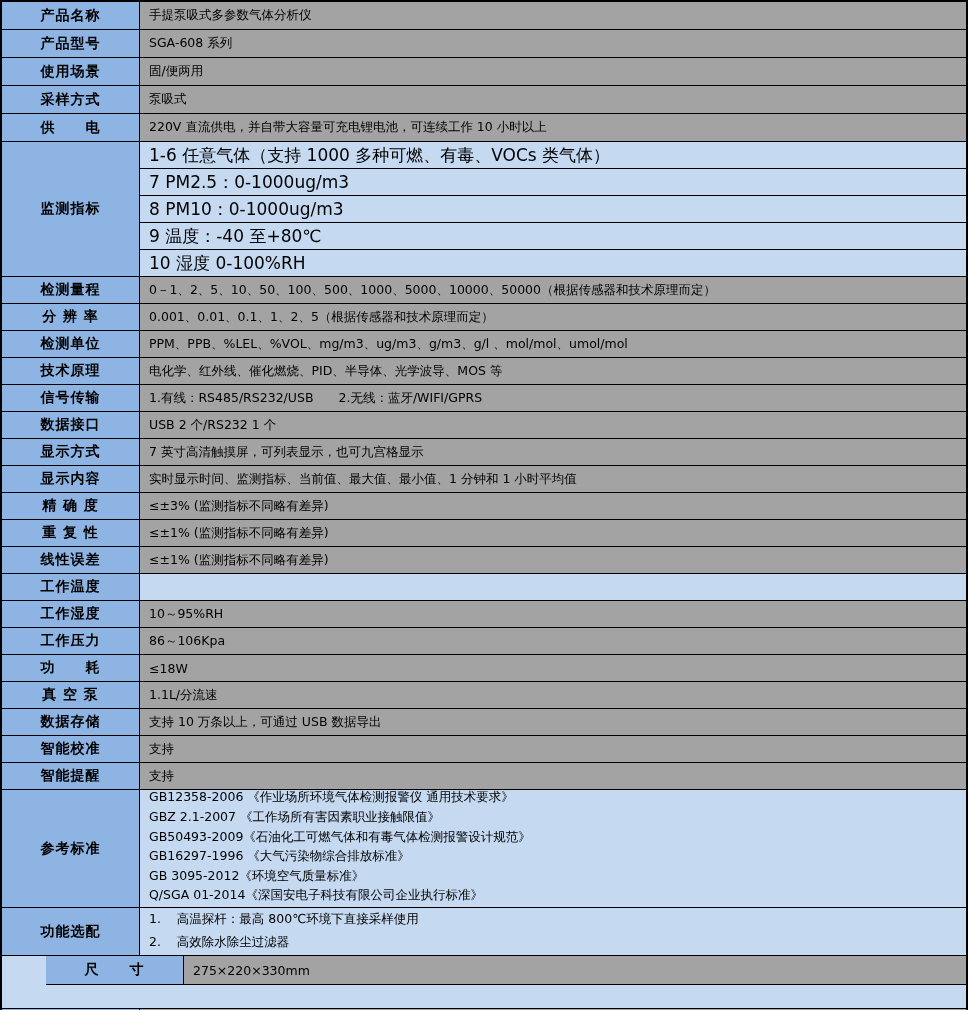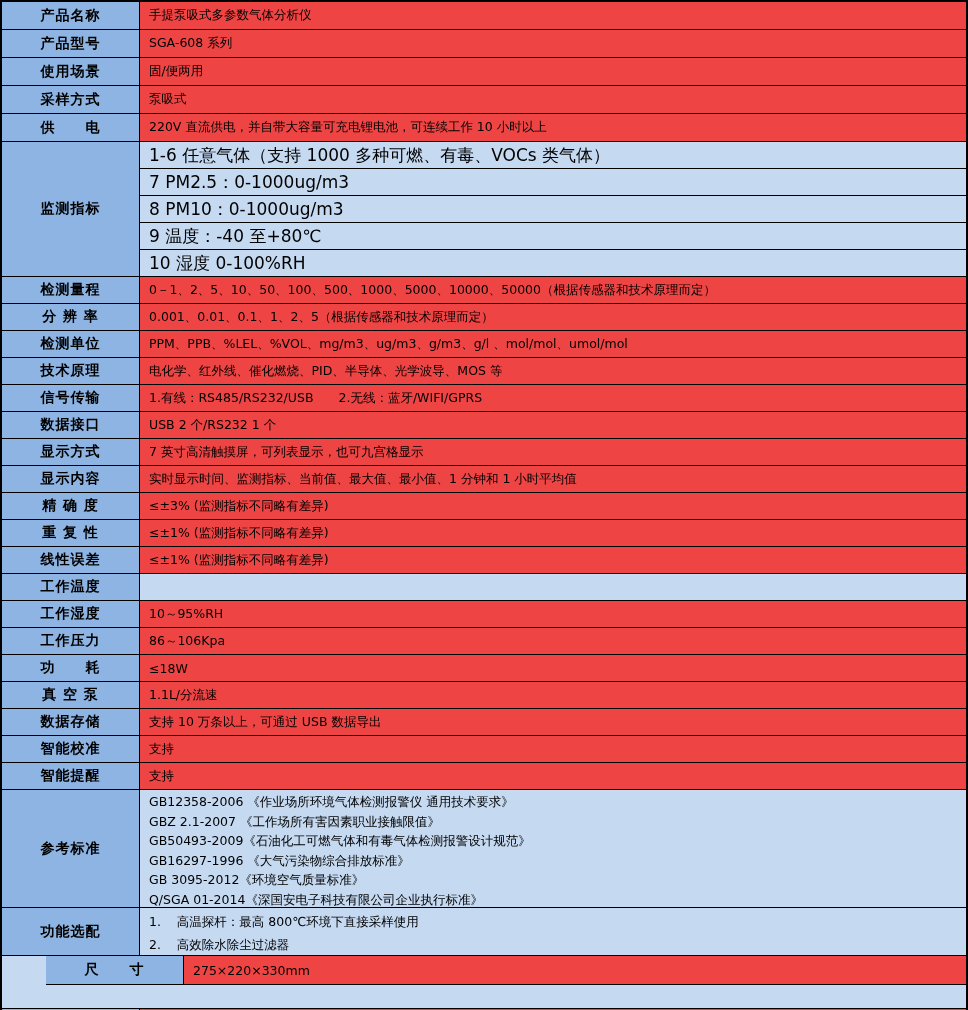--- a/index.html
+++ b/index.html
@@ -19,35 +19,35 @@
     background:#8db4e2;
     border-right:1px solid #000;
     display:flex; align-items:center; justify-content:center;
     font-weight:bold; font-size:14px; text-align:center;
     letter-spacing:1px;
     box-sizing:border-box;
   }
   .value-cell {
     flex:1; display:flex; align-items:center;
     padding:0 9px; font-size:12.5px;
-    background:#ef4444;
+    background:#a3a3a3;
     white-space:pre-wrap;
     box-sizing:border-box;
   }
   .value-stack { flex:1; display:flex; flex-direction:column; }
   .sub-cell {
     flex:1; display:flex; align-items:center;
     padding:0 9px; font-size:17px;
     border-bottom:1px solid #000;
     white-space:pre-wrap;
     box-sizing:border-box;
   }
   .sub-cell:last-child { border-bottom:none; }
   .value-lines {
-    flex:1; display:flex; flex-direction:column; justify-content:flex-start;
+    flex:1; display:flex; flex-direction:column; justify-content:flex-end;
     padding:2px 9px; font-size:12.5px;
     white-space:pre-wrap;
     box-sizing:border-box;
   }
   .value-lines .line { line-height:19.6px; }
   .value-lines.wide .line { line-height:23px; }
   .h28 { height:28px; } .h27 { height:27px; }
   .h135 { height:135px; } .h118 { height:118px; }
   .h48 { height:48px; } .h29 { height:29px;margin-left:44px; }
 </style>

